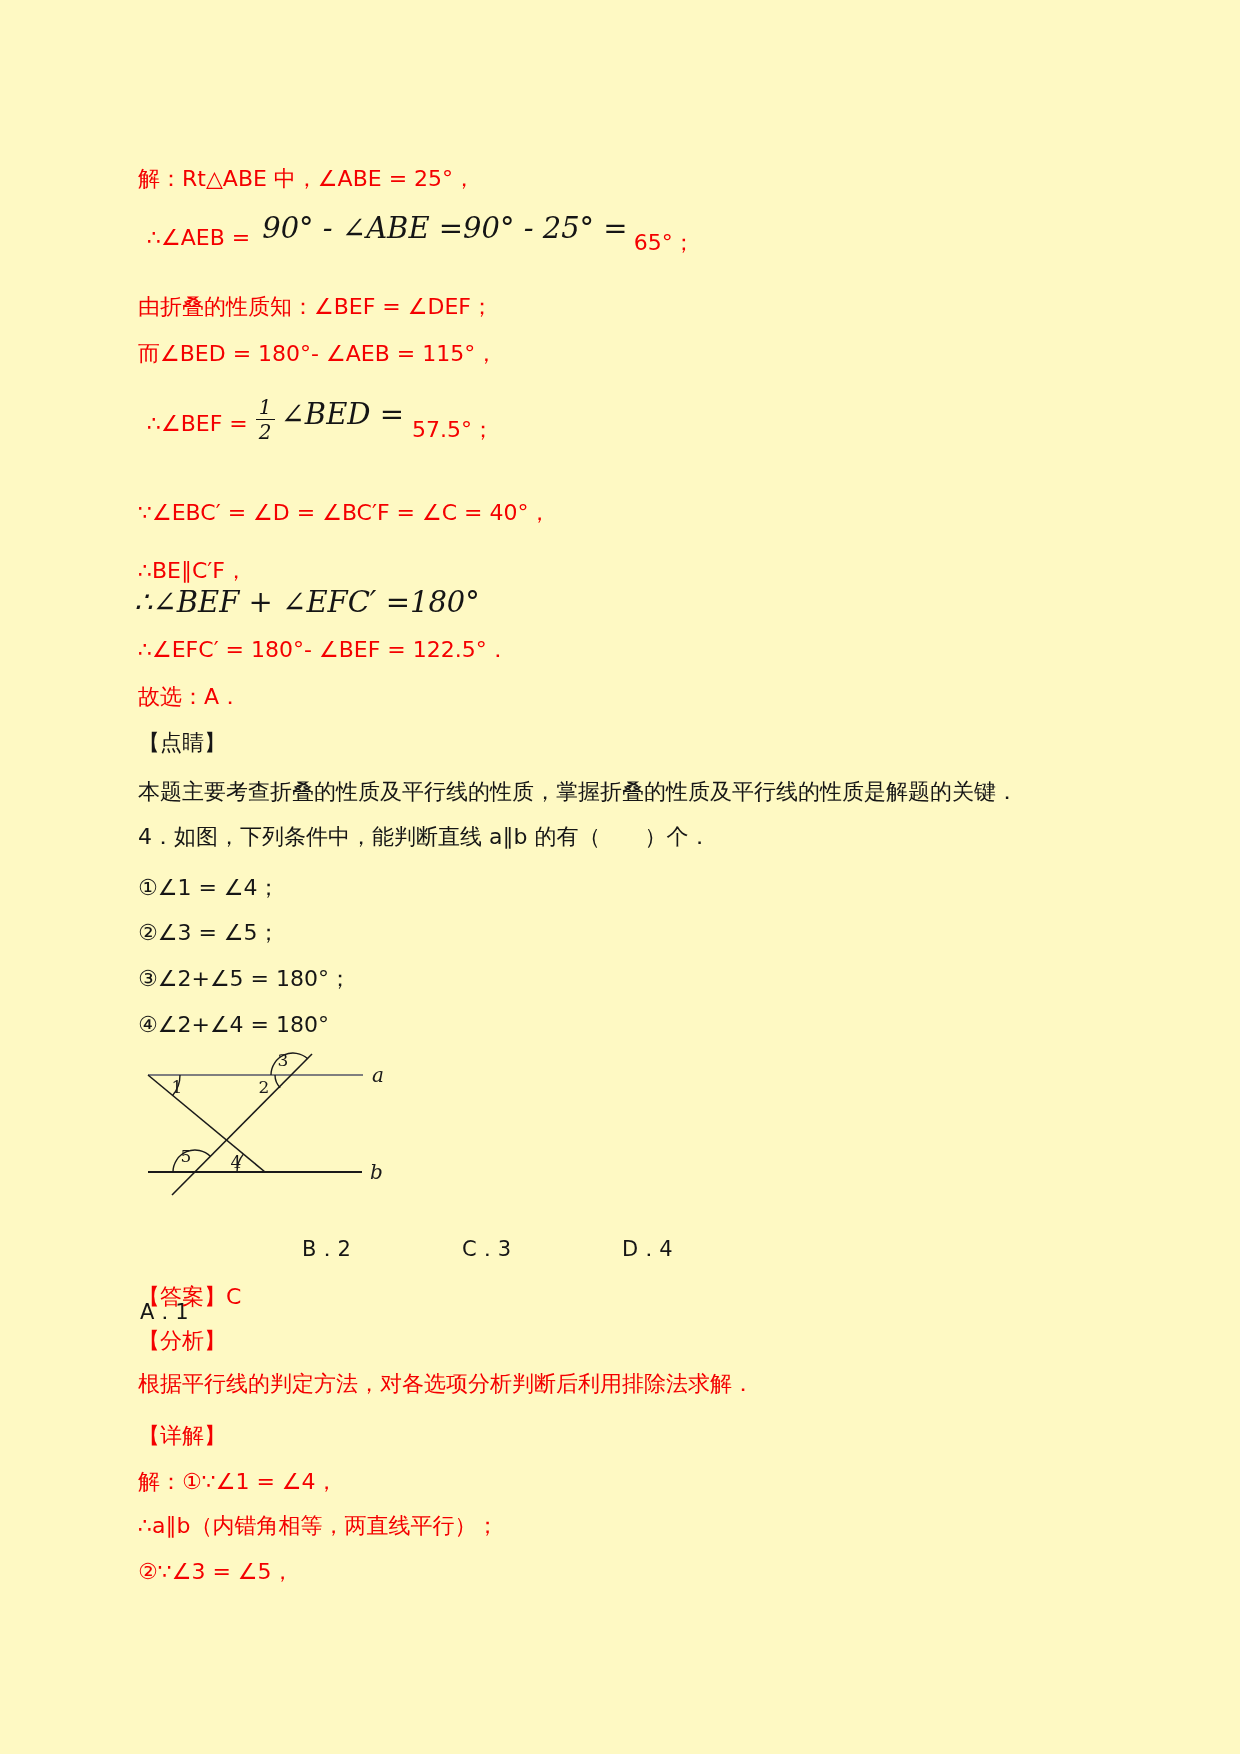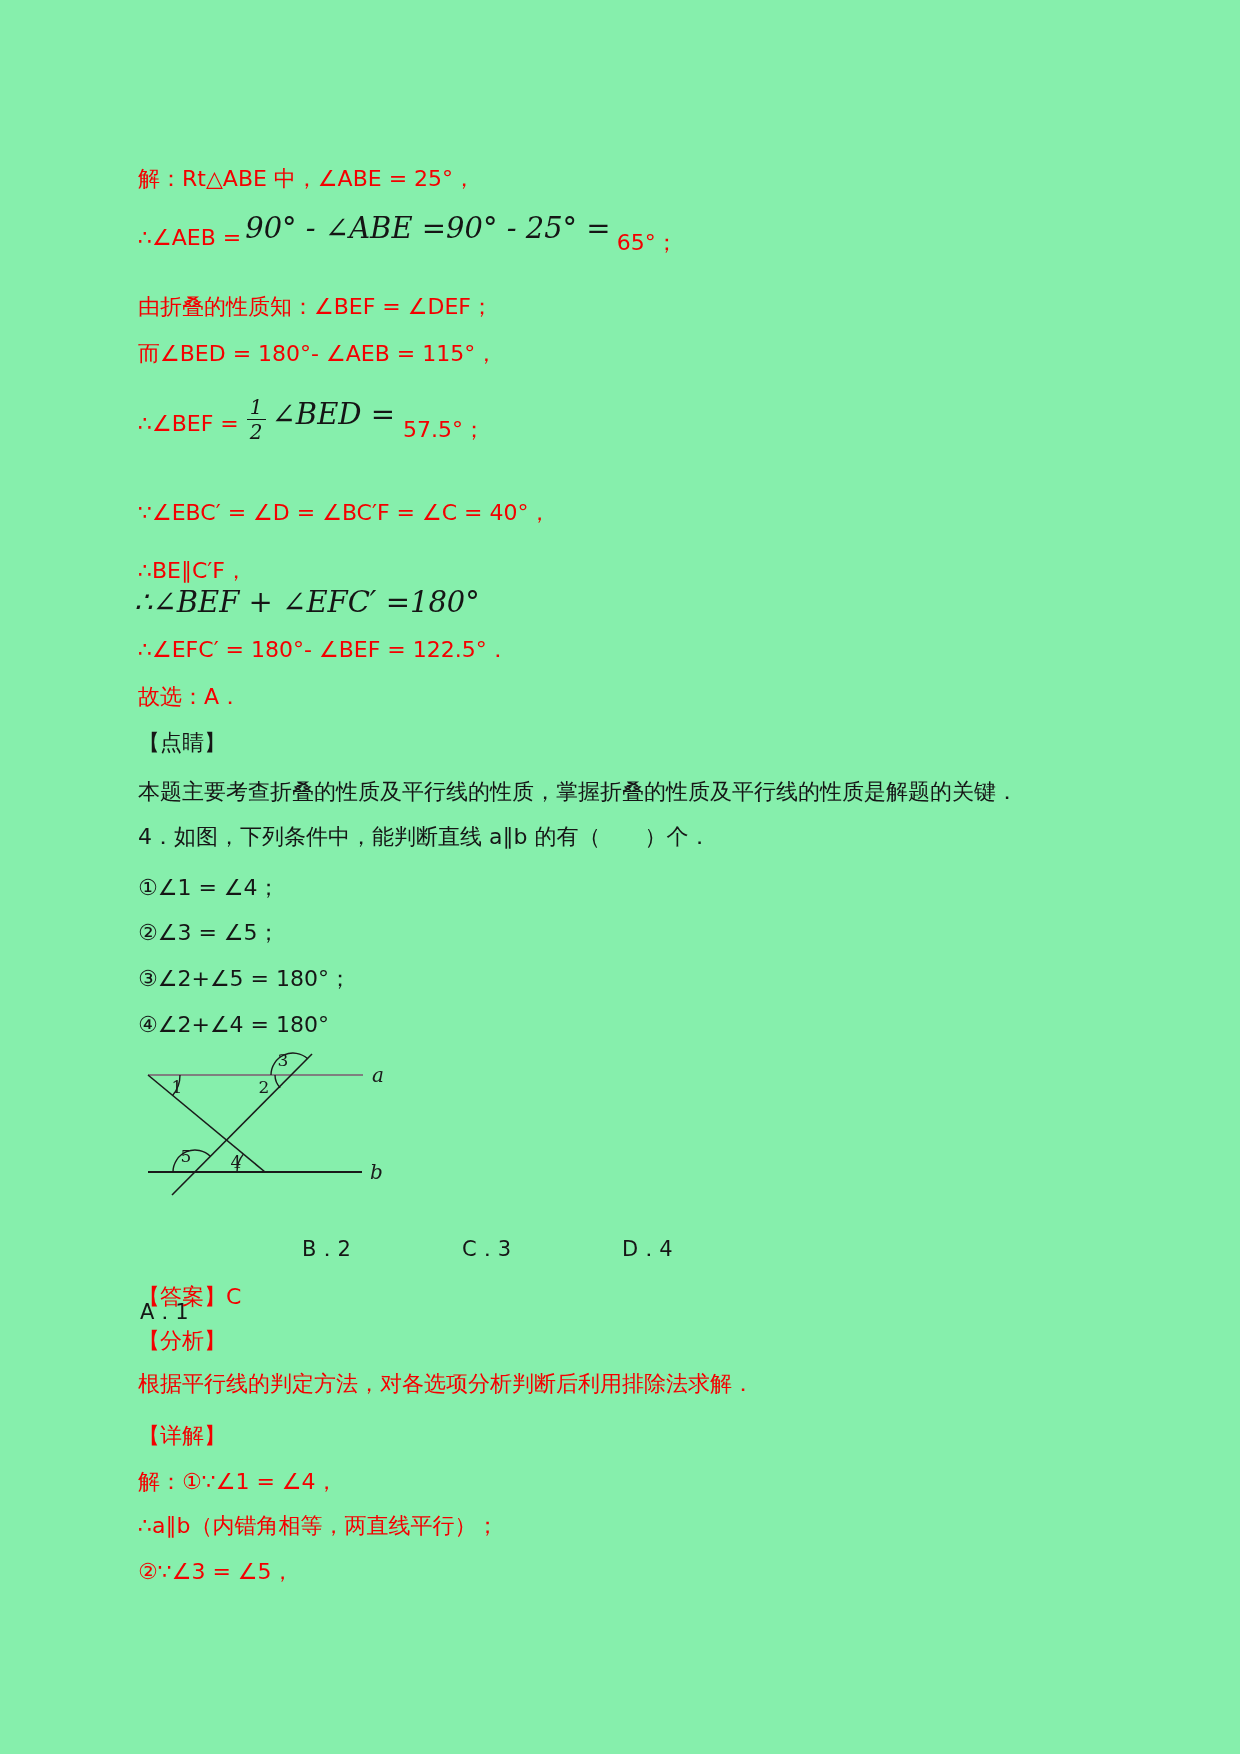--- a/index.html
+++ b/index.html
@@ -1,30 +1,30 @@
 <!DOCTYPE html>
 <html><head>
 <meta charset="utf-8">
 <style>
   html,body{margin:0;padding:0;background:#e8e8e8;}
   #page{
     position:relative;
     width:1240px;height:1754px;
-    background:#86efac;
+    background:#fef9c3;
     font-family:"DejaVu Sans", sans-serif;
     overflow:hidden;
   }
   .ln{
     position:absolute;left:138px;
     font-size:22px;line-height:1.25;
     color:#161616;white-space:nowrap;
   }
   .red{color:#f40000;}
   .eqrow{
-    position:absolute;left:138px;
+    position:absolute;left:147px;
     display:flex;align-items:flex-end;
     white-space:nowrap;
   }
   .eq-serif{
     font-family:"DejaVu Serif", serif;
     font-style:italic;
     font-size:29px;color:#151515;line-height:1;
   }
   .eq-small-red{font-size:22px;line-height:1.2;color:#f40000;}
   .frac{
@@ -40,21 +40,21 @@
 </style>
 </head>
 <body>
 
 <div id="page">
 
   <div class="ln red" style="top:165px">解：Rt△ABE 中，∠ABE = 25°，</div>
 
   <div class="eqrow" style="top:204px;height:52px">
     <span class="eq-small-red" style="margin-bottom:5px">∴∠AEB =</span>
-    <span class="eq-serif" style="margin:0 6px 13px 4px">90° - ∠ABE =90° - 25° =</span>
+    <span class="eq-serif" style="margin:0 6px 13px 12px">90° - ∠ABE =90° - 25° =</span>
     <span class="eq-small-red" style="margin-bottom:0">65°；</span>
   </div>
 
   <div class="ln red" style="top:293px">由折叠的性质知：∠BEF = ∠DEF；</div>
   <div class="ln red" style="top:340px">而∠BED = 180°- ∠AEB = 115°，</div>
 
   <div class="eqrow" style="top:385px;height:58px">
     <span class="eq-small-red" style="margin-bottom:6px">∴∠BEF =</span>
     <span class="frac" style="margin-left:8px">
       <span class="num">1</span>

